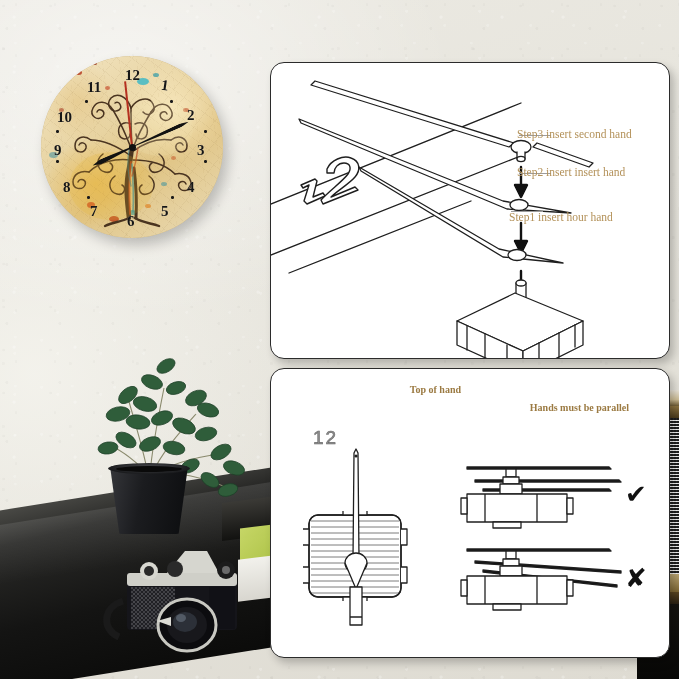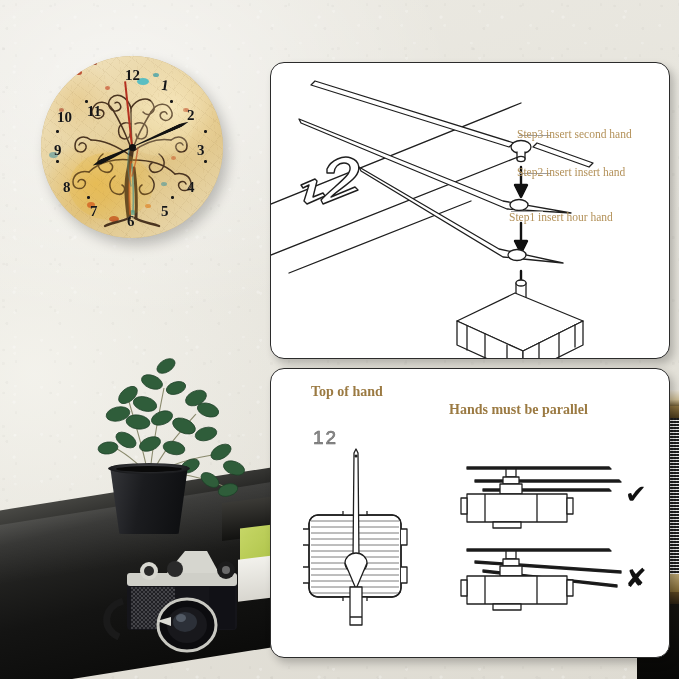--- a/index.html
+++ b/index.html
@@ -190,22 +190,22 @@
   .step-label {
     position:absolute;
     font-family:"Liberation Serif", serif;
     font-size:11.5px; color:#b39159; white-space:nowrap;
   }
   .lead-line { position:absolute; height:1.2px; background:#9d9d9d; }
 
   .cap {
     position:absolute;
     font-family:"Liberation Serif", serif;
-    font-size:14px; font-weight:700; color:#9b7a42;
-    text-align:left; line-height:1.35; white-space:nowrap;
+    font-size:10px; font-weight:700; color:#9b7a42;
+    text-align:right; line-height:1.35; white-space:nowrap;
   }
   .num12-bot {
     position:absolute;
     font-family:"Liberation Sans", sans-serif;
     font-size:19px; letter-spacing:2px; color:#8d8d8d;
     -webkit-text-stroke:.6px #6a6a6a;
   }
   svg { display:block; overflow:visible; }
 </style>
 </head>
@@ -371,21 +371,21 @@
     <div class="num" style="left:120px; top:22px; transform:rotate(8deg);">1</div>
     <div class="num" style="left:146px; top:52px;">2</div>
     <div class="num" style="left:156px; top:87px;">3</div>
     <div class="num" style="left:146px; top:124px;">4</div>
     <div class="num" style="left:120px; top:148px;">5</div>
     <div class="num" style="left:86px; top:158px;">6</div>
     <div class="num" style="left:49px; top:148px;">7</div>
     <div class="num" style="left:22px; top:124px;">8</div>
     <div class="num" style="left:13px; top:87px;">9</div>
     <div class="num" style="left:16px; top:54px;">10</div>
-    <div class="num" style="left:46px; top:24px;margin-top:24px;">11</div>
+    <div class="num" style="left:46px; top:24px;">11</div>
 
     <div class="dot" style="left:129px; top:44px;"></div>
     <div class="dot" style="left:163px; top:74px;"></div>
     <div class="dot" style="left:163px; top:104px;"></div>
     <div class="dot" style="left:130px; top:140px;"></div>
     <div class="dot" style="left:46px;  top:140px;"></div>
     <div class="dot" style="left:15px;  top:104px;"></div>
     <div class="dot" style="left:15px;  top:74px;"></div>
     <div class="dot" style="left:44px;  top:44px;"></div>
 

